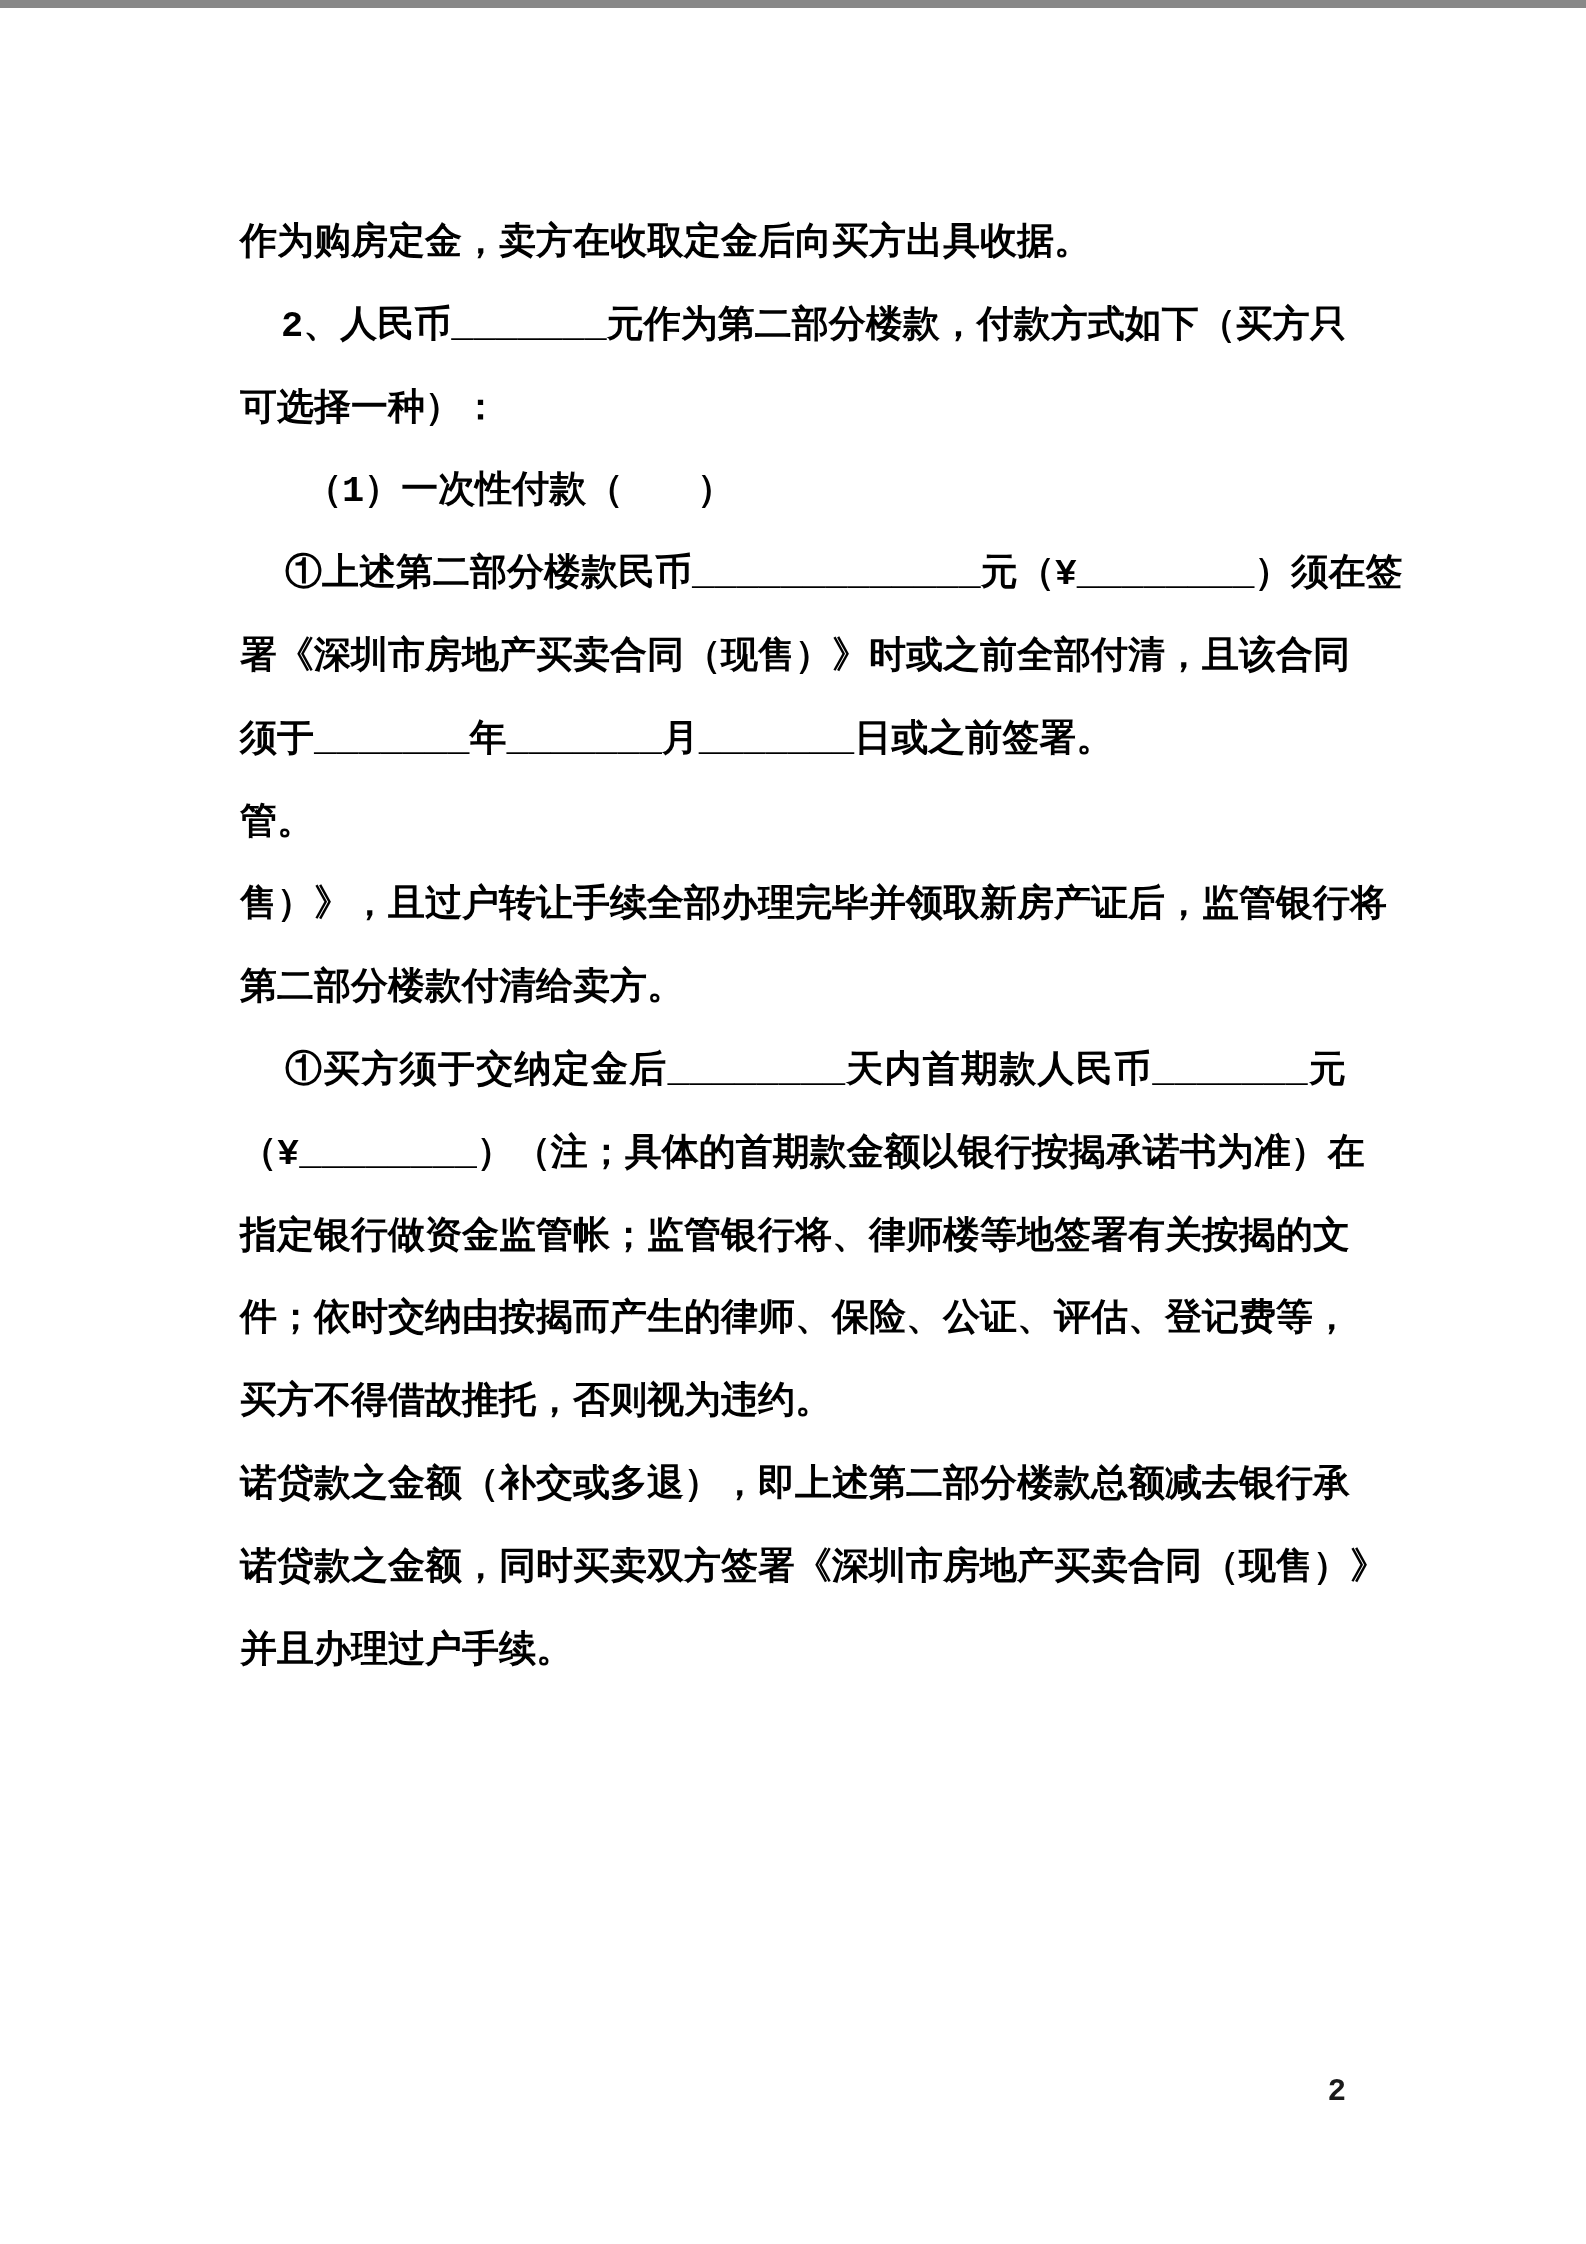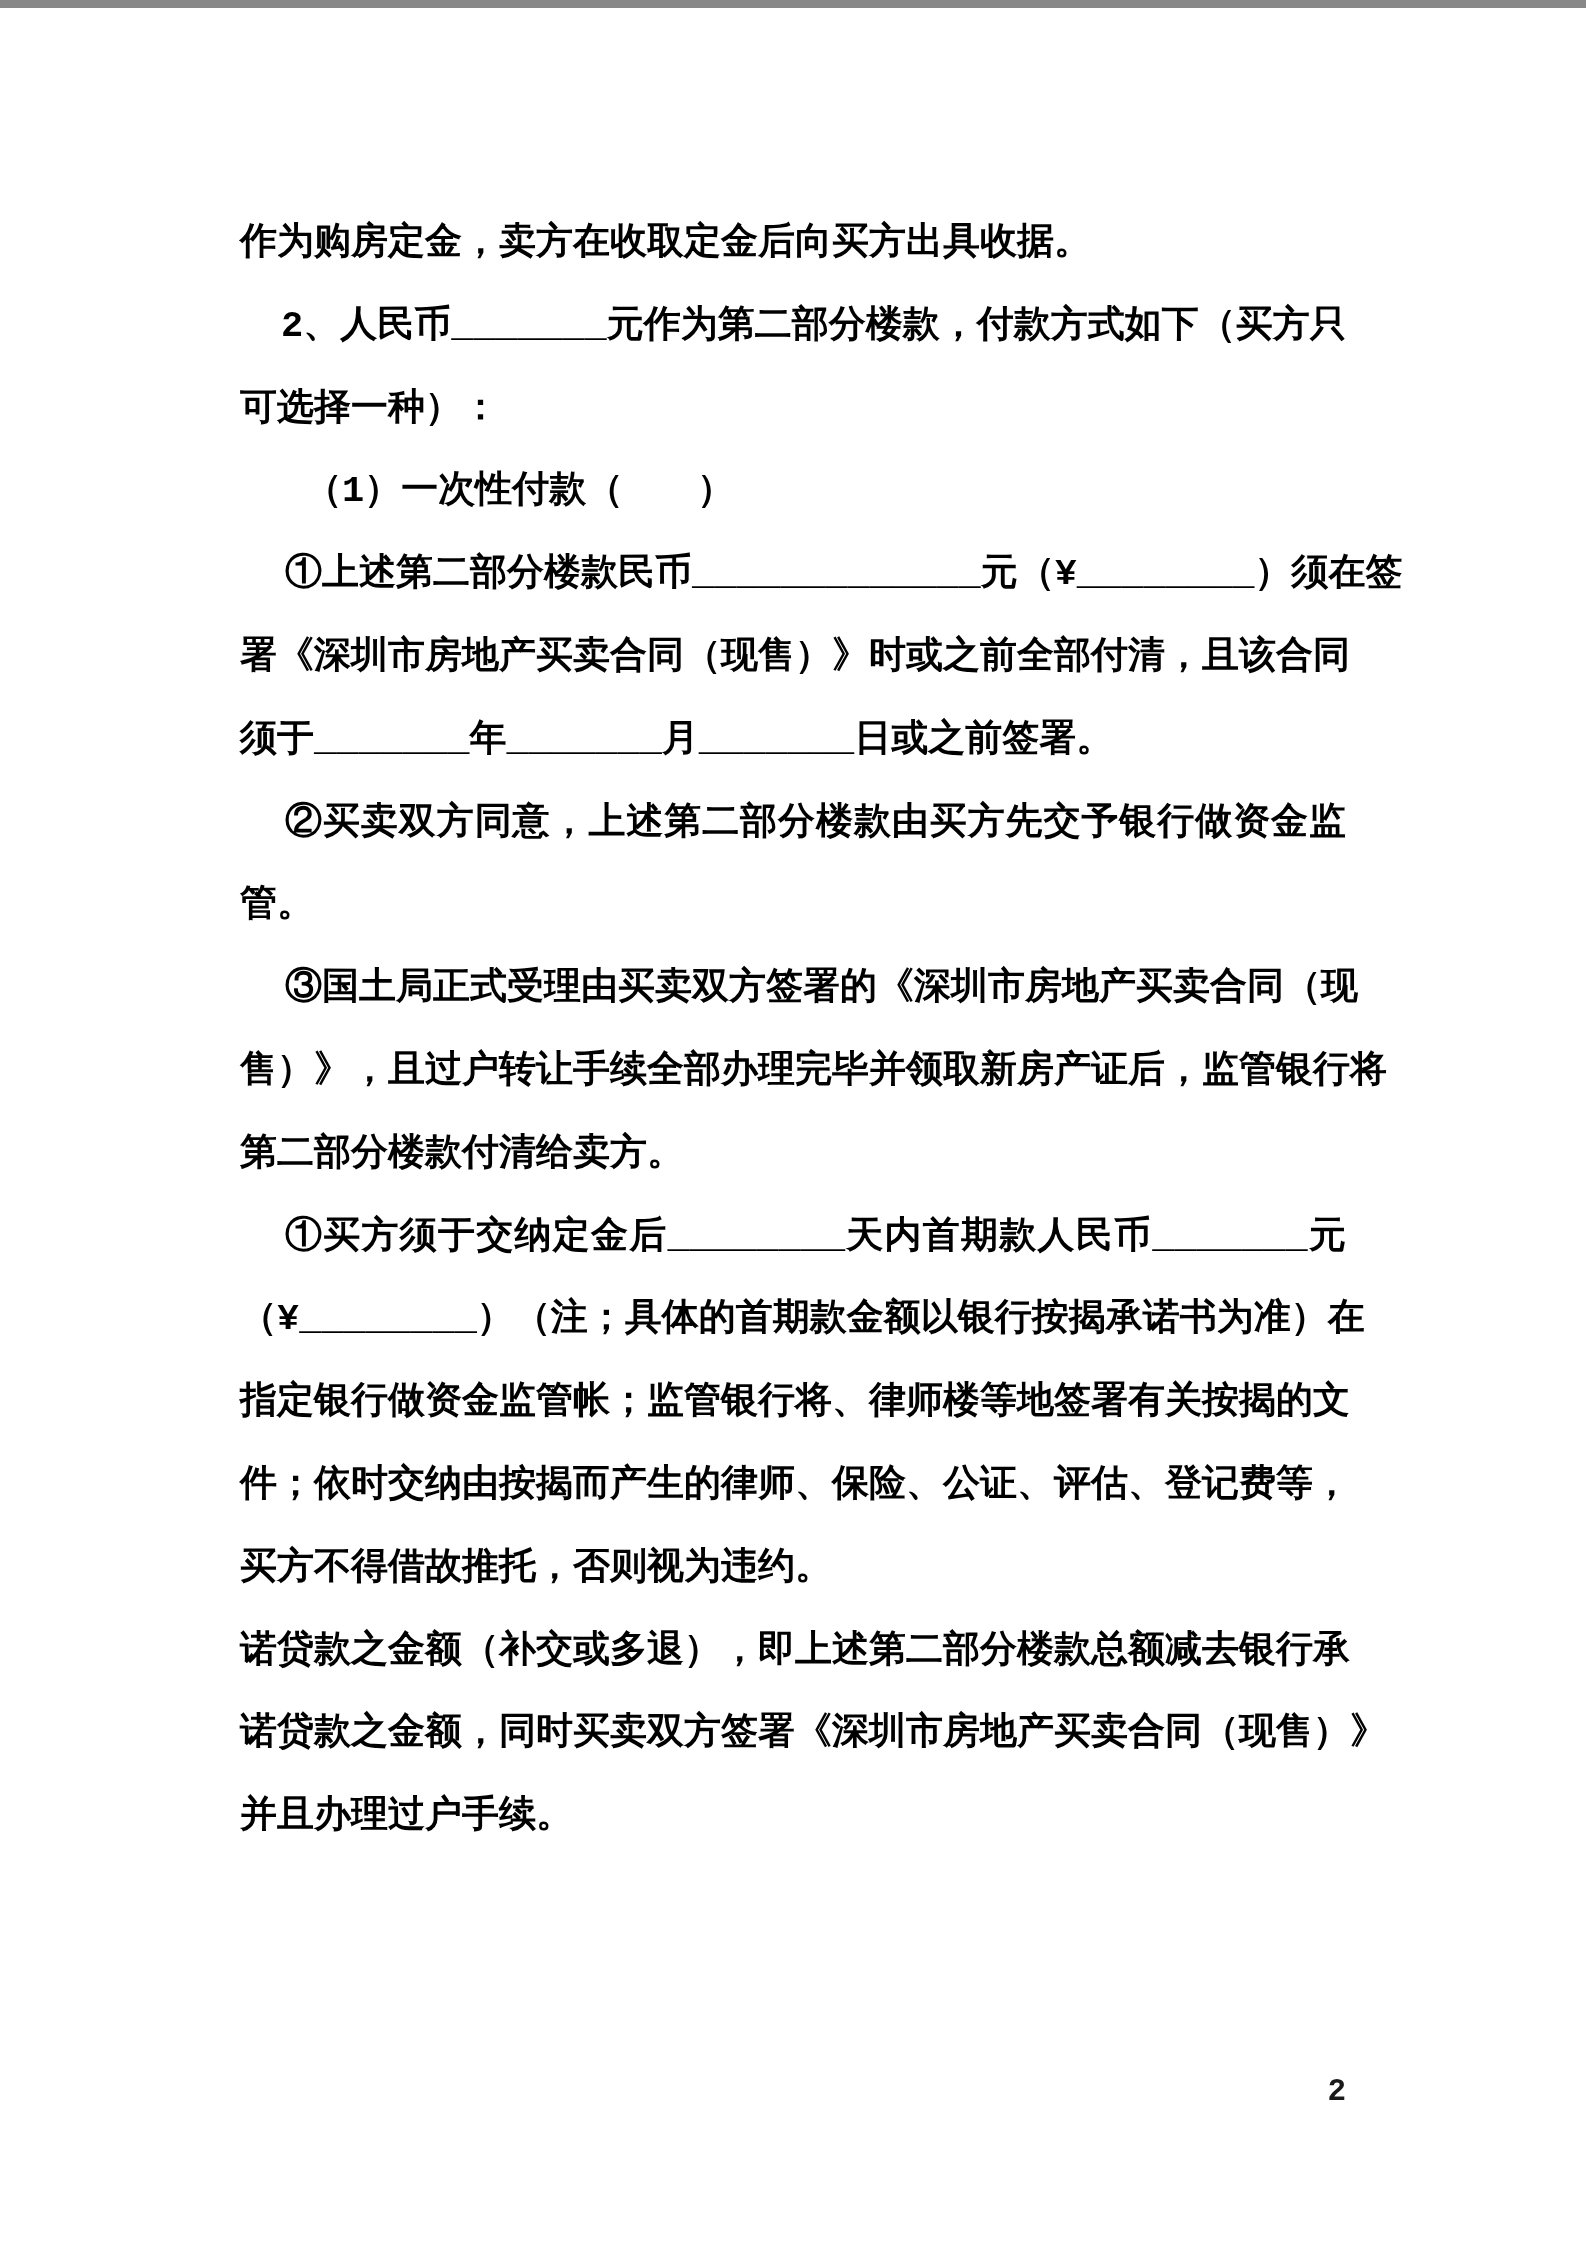--- a/index.html
+++ b/index.html
@@ -56,23 +56,21 @@
 
 <div class="page">
   <div class="textblock">
       <div class="line">作为购房定金，卖方在收取定金后向买方出具收据。</div>
       <div class="line full indent-para">2、人民币_______元作为第二部分楼款，付款方式如下（买方只</div>
       <div class="line">可选择一种）：</div>
       <div class="line indent-brkt">（1）一次性付款（　　）</div>
       <div class="line full indent-circ">①上述第二部分楼款民币_____________元（¥________）须在签</div>
       <div class="line full">署《深圳市房地产买卖合同（现售）》时或之前全部付清，且该合同</div>
       <div class="line">须于_______年_______月_______日或之前签署。</div>
-      <div class="line full indent-circ">②买卖双方同意，上述第二部分楼款由买方先交予银行做资金监</div>
       <div class="line">管。</div>
-      <div class="line full indent-circ">③国土局正式受理由买卖双方签署的《深圳市房地产买卖合同（现</div>
       <div class="line full">售）》，且过户转让手续全部办理完毕并领取新房产证后，监管银行将</div>
       <div class="line">第二部分楼款付清给卖方。</div>
       <div class="line full indent-circ">①买方须于交纳定金后________天内首期款人民币_______元</div>
       <div class="line full">（¥________）（注；具体的首期款金额以银行按揭承诺书为准）在</div>
       <div class="line full">指定银行做资金监管帐；监管银行将、律师楼等地签署有关按揭的文</div>
       <div class="line full">件；依时交纳由按揭而产生的律师、保险、公证、评估、登记费等，</div>
       <div class="line">买方不得借故推托，否则视为违约。</div>
       <div class="line full">诺贷款之金额（补交或多退），即上述第二部分楼款总额减去银行承</div>
       <div class="line full">诺贷款之金额，同时买卖双方签署《深圳市房地产买卖合同（现售）》</div>
       <div class="line">并且办理过户手续。</div>

